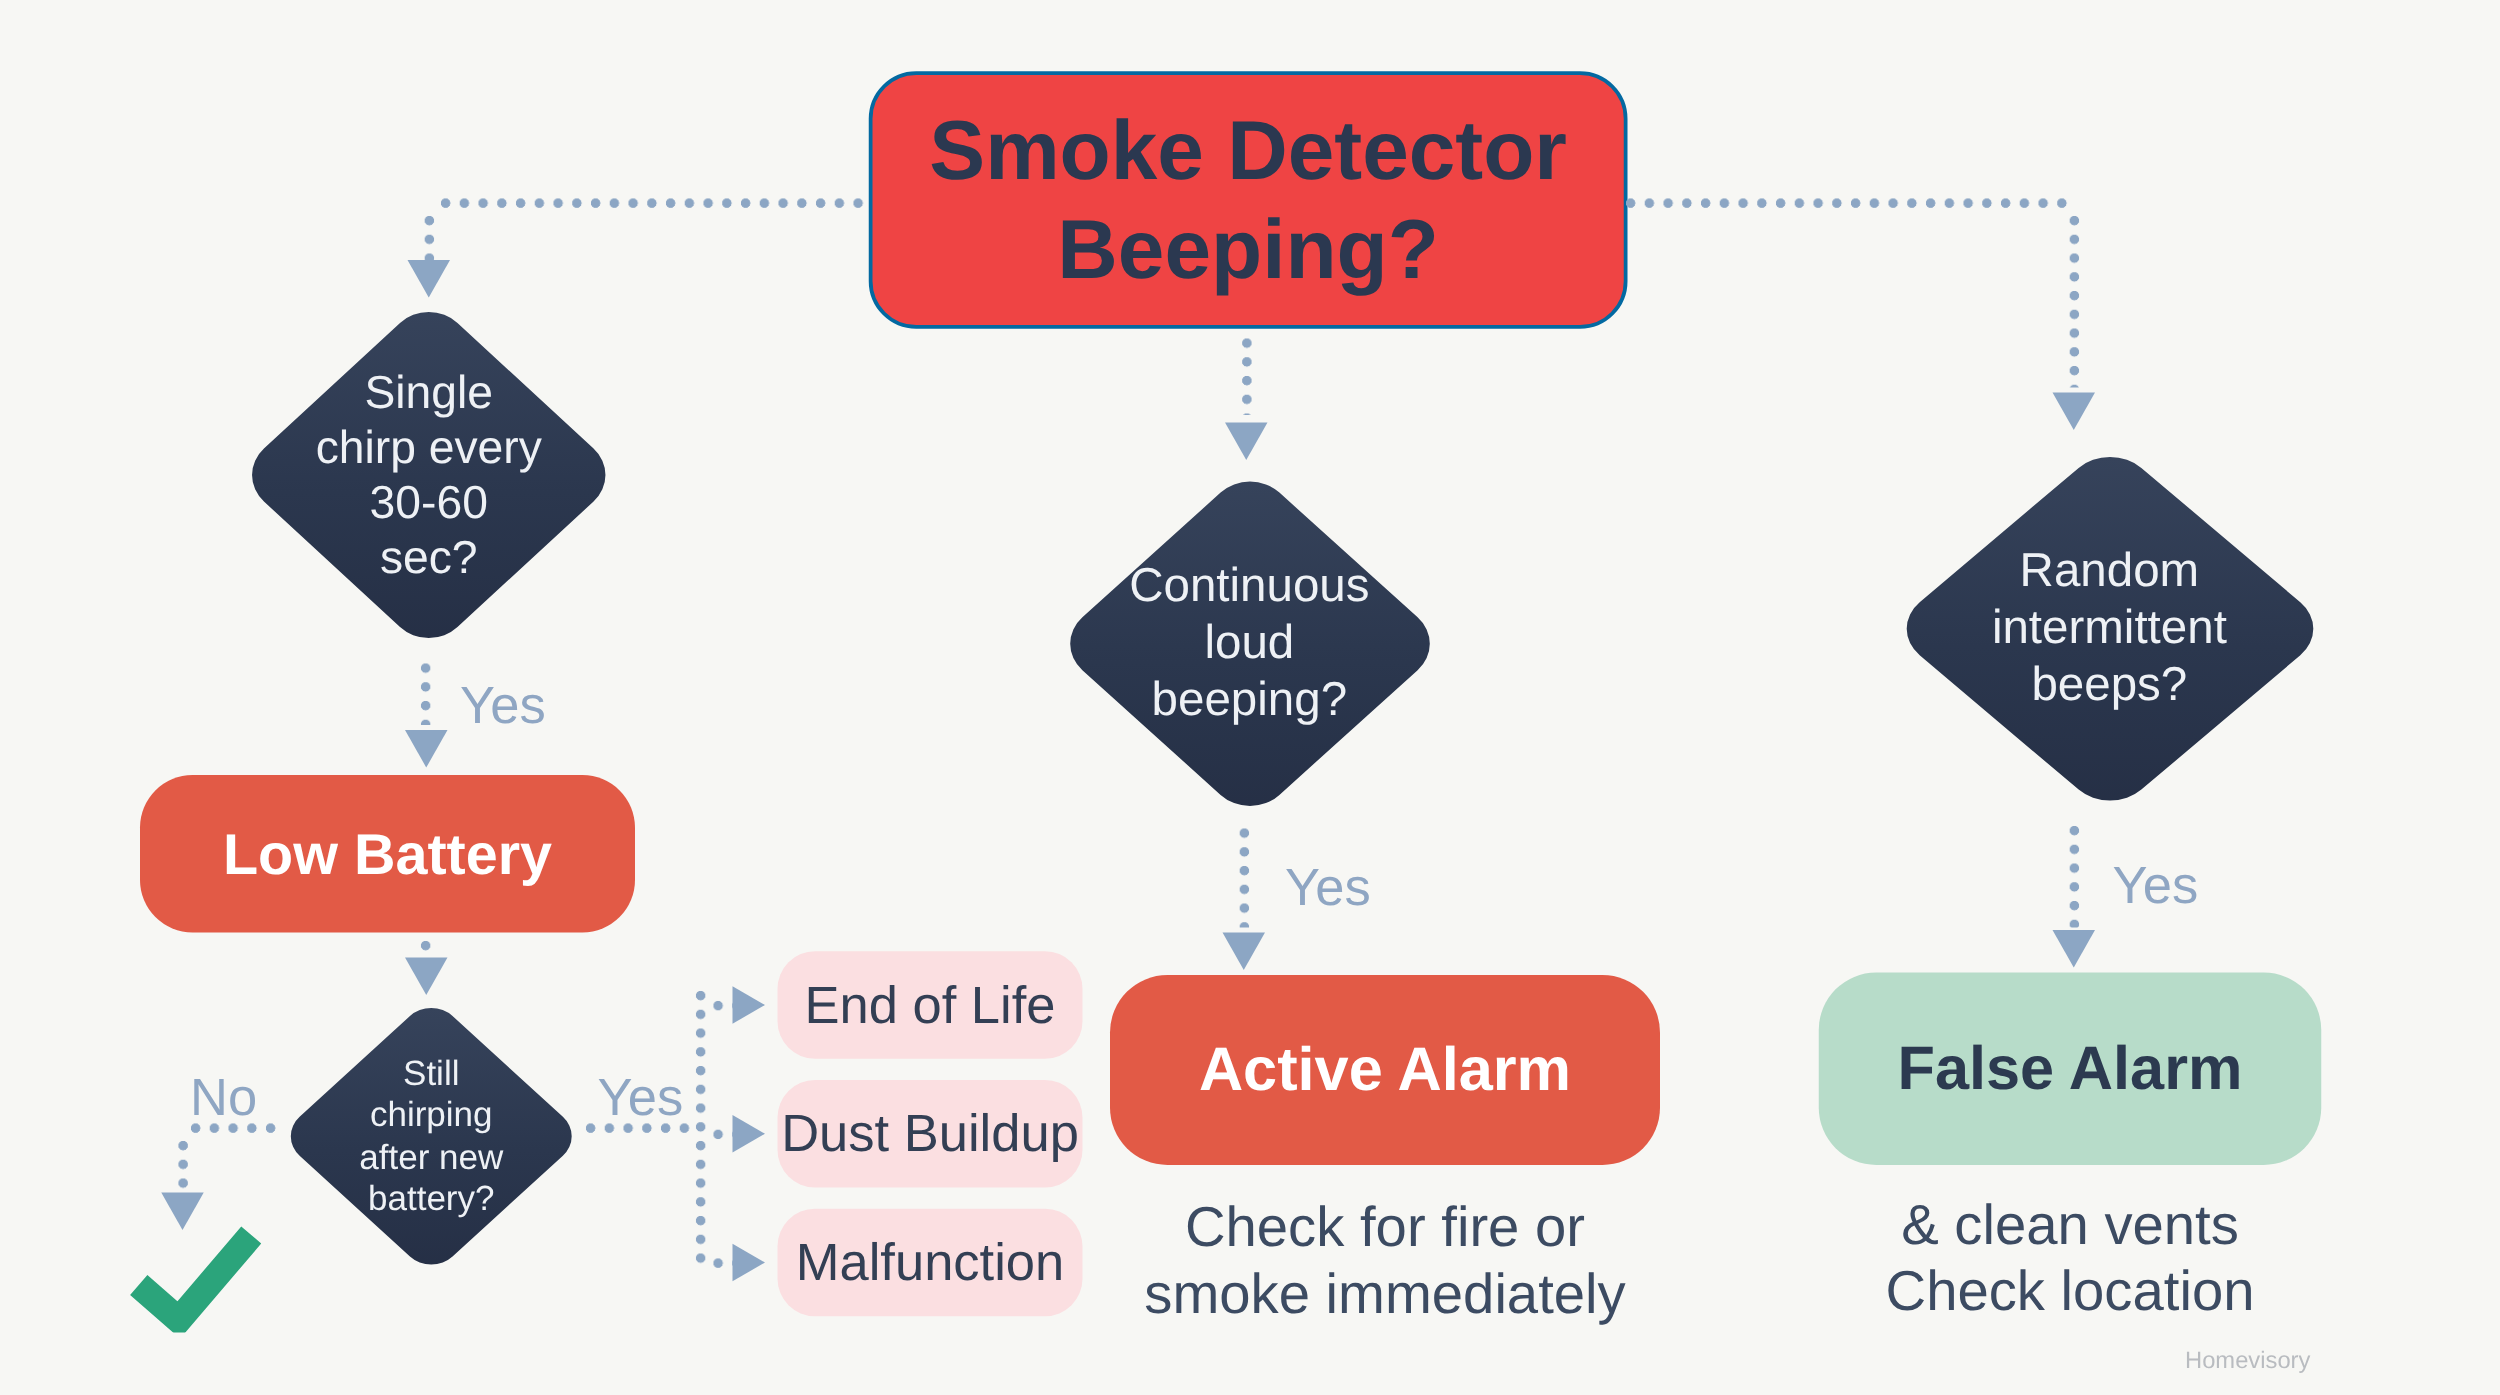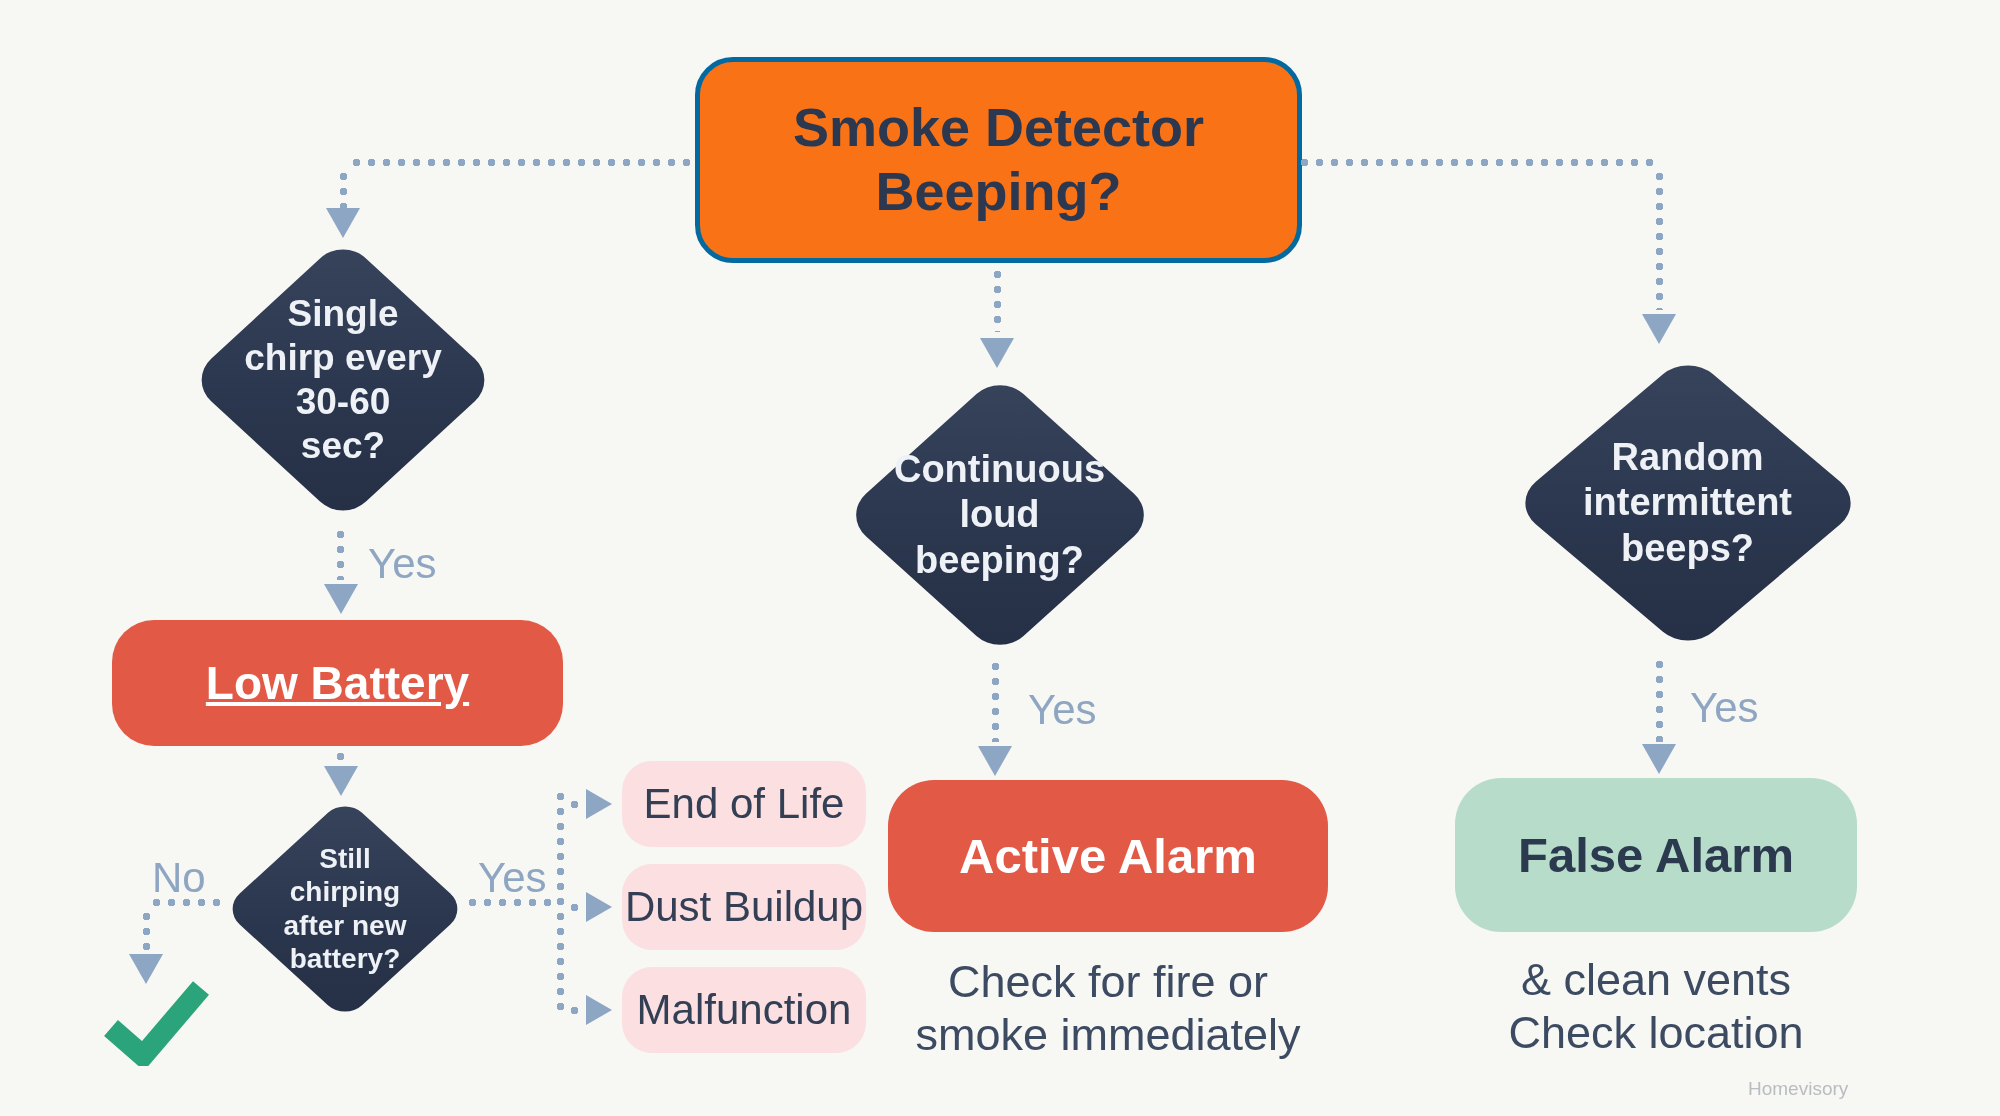--- a/index.html
+++ b/index.html
@@ -19,25 +19,25 @@
     background-size:9px 15px; background-repeat:repeat-y;}
   .arr-down{position:absolute; width:0; height:0;
     border-left:17px solid transparent; border-right:17px solid transparent;
     border-top:30px solid var(--conn);}
   .arr-right{position:absolute; width:0; height:0;
     border-top:15px solid transparent; border-bottom:15px solid transparent;
     border-left:26px solid var(--conn);}
   
   .title-box{
     position:absolute; left:695px; top:57px; width:607px; height:206px;
-    box-sizing:border-box; background:#f97316; border:5px solid #0369a1; border-radius:38px;
+    box-sizing:border-box; background:#ef4444; border:3px solid #0369a1; border-radius:38px;
     display:flex; flex-direction:column; align-items:center; justify-content:center;
-    color:var(--navy); font-size:54px; font-weight:700; line-height:1.18; text-align:center;
+    color:var(--navy); font-size:67px; font-weight:700; line-height:1.18; text-align:center;
   }
-  .diamond{position:absolute;font-weight:bold;}
+  .diamond{position:absolute;}
   .diamond-shape{position:absolute; left:50%; top:50%;
     background:linear-gradient(135deg,#37445c 0%,#2b374e 55%,#252f45 100%);
     border-radius:30px;}
   .diamond-label{position:absolute; inset:0; display:flex; flex-direction:column;
     align-items:center; justify-content:center; text-align:center; color:#eef1f5;}
   .result-box{position:absolute; display:flex; align-items:center; justify-content:center;
     color:#ffffff; font-weight:700;}
   .pink-box{position:absolute; left:622px; width:244px; height:86px; border-radius:30px;
     background:#fbdfe1; display:flex; align-items:center; justify-content:center;
     color:#333f54; font-size:42px; font-weight:500;}
@@ -74,21 +74,21 @@
       <span>chirp every</span>
       <span>30-60</span>
       <span>sec?</span>
     </div>
   </div>
 
   <div class="edge-label" style="left:368px; top:540px;">Yes</div>
   <div class="dots-v" style="left:336px; top:530px; height:50px;"></div>
   <div class="arr-down" style="left:324px; top:584px;"></div>
 
-  <div class="result-box" style="left:112px; top:620px; width:451px; height:126px; border-radius:42px; background:var(--red); font-size:46px;text-decoration:underline;">Low Battery</div>
+  <div class="result-box" style="left:112px; top:620px; width:396px; height:126px; border-radius:42px; background:var(--red); font-size:46px;">Low Battery</div>
 
   <div class="dots-v" style="left:336px; top:752px; height:22px;"></div>
   <div class="arr-down" style="left:324px; top:766px;"></div>
 
   <div class="diamond" style="left:223px; top:797px; width:244px; height:223px;">
     <div class="diamond-shape" style="width:158px; height:158px; border-radius:22px; transform:translate(-50%,-50%) scaleX(1.095) rotate(45deg);"></div>
     <div class="diamond-label" style="font-size:28px; line-height:1.18;">
       <span>Still</span>
       <span>chirping</span>
       <span>after new</span>

